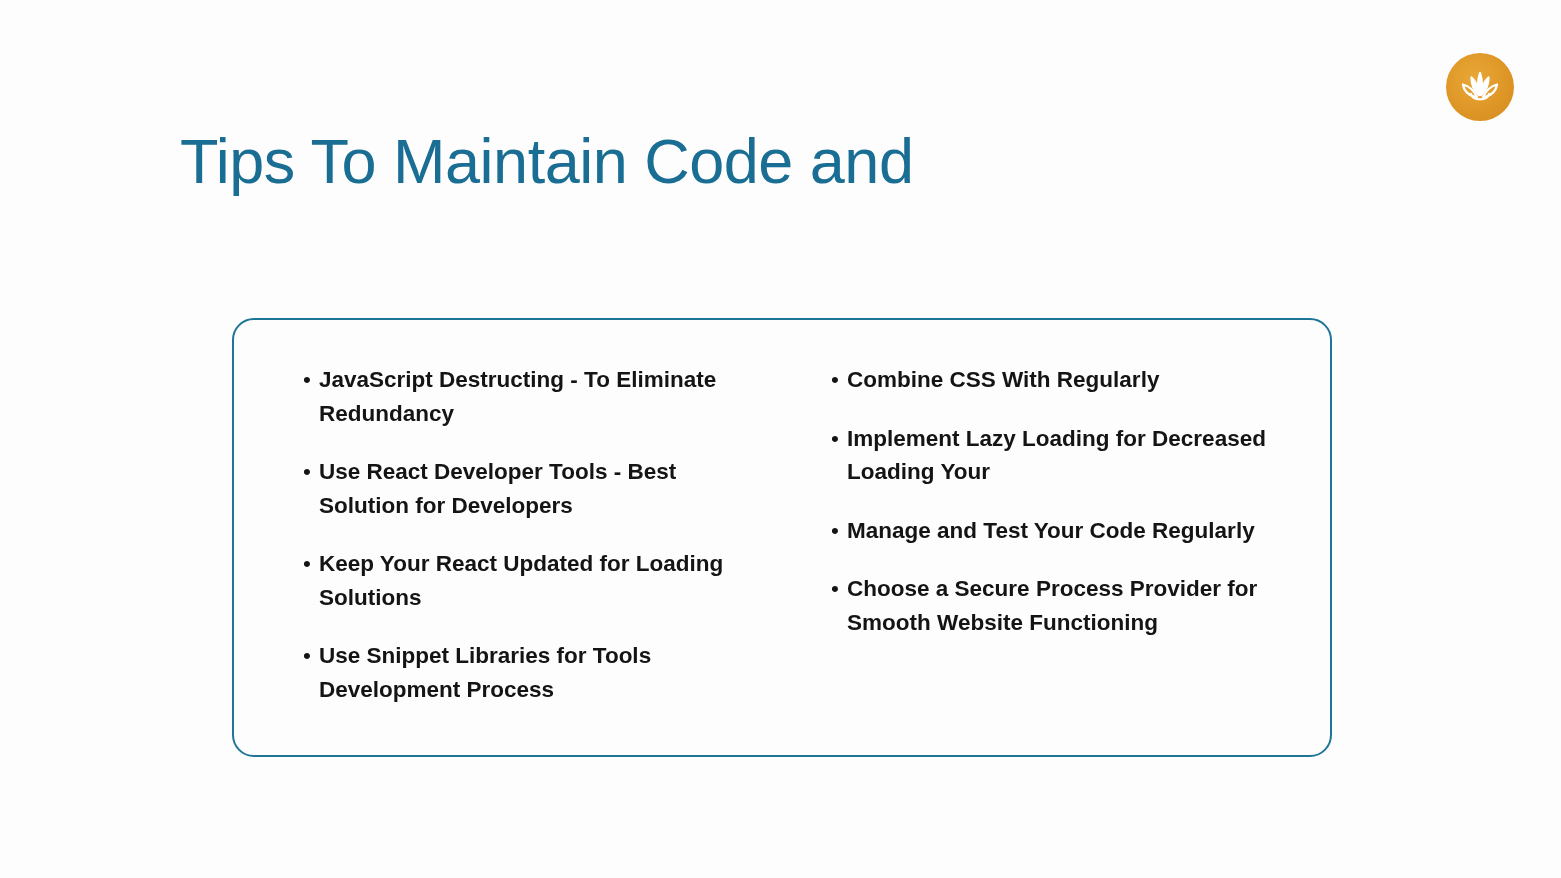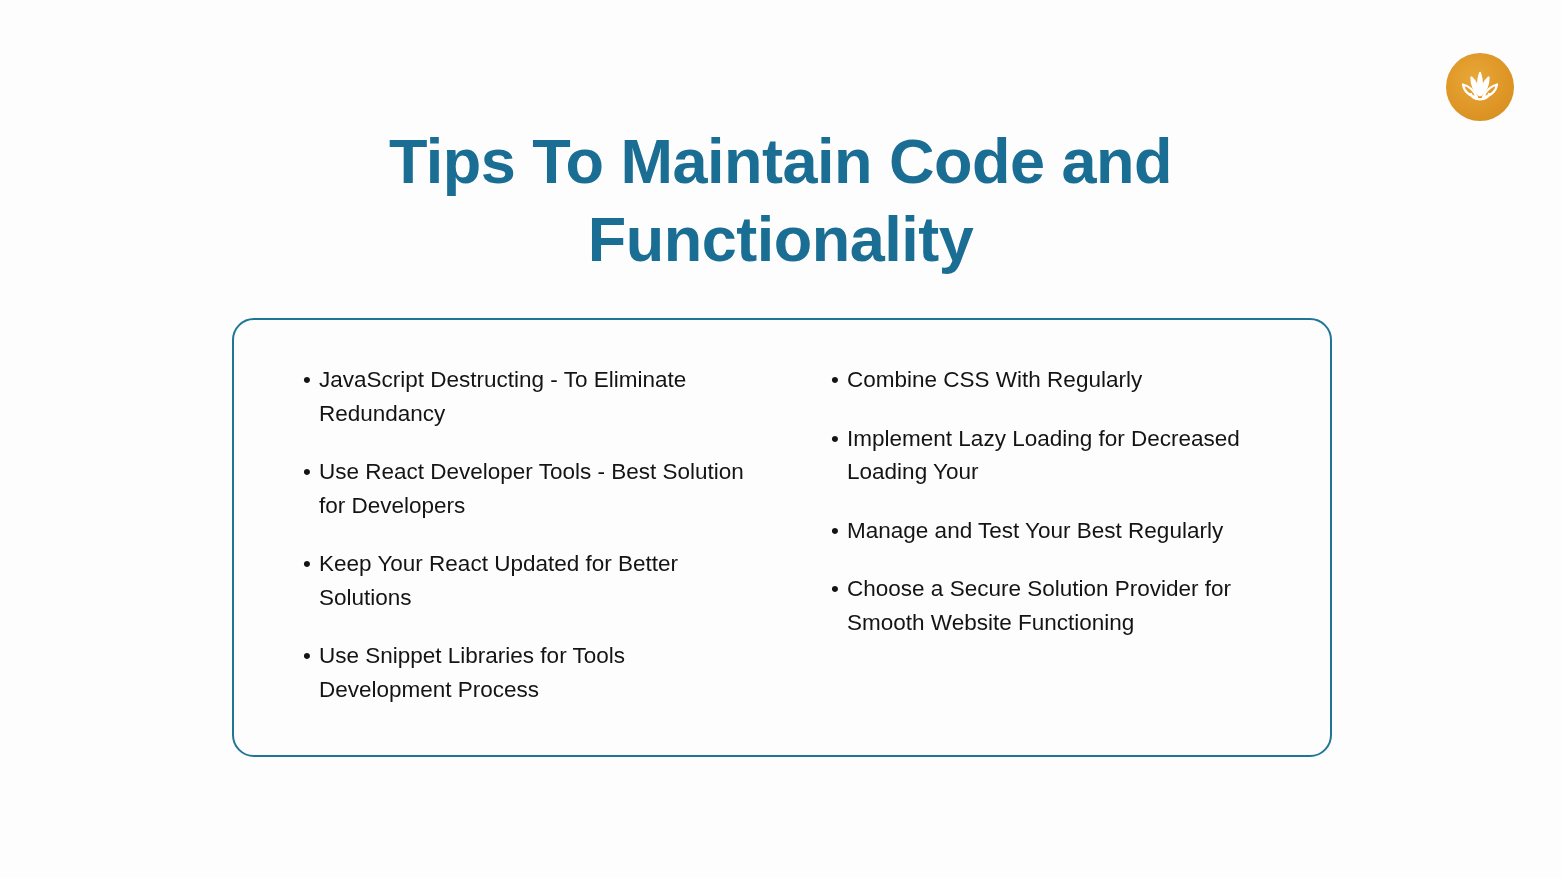--- a/index.html
+++ b/index.html
@@ -34,24 +34,23 @@
     height: 50px;
     display: block;
   }
 
   
   #page-title {
     position: absolute;
     left: 0;
     right: 0;
     top: 80px;
-    text-align: center;
     color: #1a6e94;
     font-size: 63px;
-    font-weight: bold;
+    font-weight: normal;
     line-height: 78px;
     letter-spacing: -0.5px;
     padding: 0 180px;
   }
   #page-title .title-line {
     display: block;
     white-space: nowrap;
   }
 
   
@@ -99,20 +98,21 @@
   }
   .bullet-dot {
     flex: 0 0 auto;
     width: 16px;
     font-size: 22.5px;
     line-height: 33.5px;
     color: #141414;
   }
   .bullet-text {
     flex: 1 1 auto;
+    font-weight: bold;
   }
 </style>
 </head>
 <body>
 
 <div id="brand-logo">
   <svg viewBox="0 0 100 100" aria-hidden="true">
     <g fill="none" stroke="#ffffff" stroke-width="4.5" stroke-linejoin="round" stroke-linecap="round">
 
       <path d="M50 22 C 45 38, 44 52, 50 66 C 56 52, 55 38, 50 22 Z" fill="#ffffff"></path>
@@ -125,58 +125,57 @@
 
       <path d="M84 45 C 82 58, 72 68, 56 70 C 62 58, 72 48, 84 45 Z"></path>
 
       <path d="M32 64 C 35 78, 65 78, 68 64"></path>
     </g>
   </svg>
 </div>
 
 <h1 id="page-title">
   <span class="title-line">Tips To Maintain Code and</span>
-  <span class="title-line">Functionality</span>
 </h1>
 
 <section id="tips-card">
   <div class="card-columns">
 
     <div class="bullet-column left">
       <div class="bullet-item">
         <span class="bullet-dot">•</span>
         <span class="bullet-text">JavaScript Destructing - To Eliminate Redundancy</span>
       </div>
       <div class="bullet-item">
         <span class="bullet-dot">•</span>
         <span class="bullet-text">Use React Developer Tools -  Best Solution for Developers</span>
       </div>
       <div class="bullet-item">
         <span class="bullet-dot">•</span>
-        <span class="bullet-text">Keep Your React Updated for Better Solutions</span>
+        <span class="bullet-text">Keep Your React Updated for Loading Solutions</span>
       </div>
       <div class="bullet-item">
         <span class="bullet-dot">•</span>
         <span class="bullet-text">Use Snippet Libraries for Tools Development Process</span>
       </div>
     </div>
 
     <div class="bullet-column right">
       <div class="bullet-item">
         <span class="bullet-dot">•</span>
         <span class="bullet-text">Combine CSS With Regularly</span>
       </div>
       <div class="bullet-item">
         <span class="bullet-dot">•</span>
         <span class="bullet-text">Implement Lazy Loading for Decreased Loading Your</span>
       </div>
       <div class="bullet-item">
         <span class="bullet-dot">•</span>
-        <span class="bullet-text">Manage and Test Your Best Regularly</span>
+        <span class="bullet-text">Manage and Test Your Code Regularly</span>
       </div>
       <div class="bullet-item">
         <span class="bullet-dot">•</span>
-        <span class="bullet-text">Choose a Secure Solution Provider for Smooth Website Functioning</span>
+        <span class="bullet-text">Choose a Secure Process Provider for Smooth Website Functioning</span>
       </div>
     </div>
 
   </div>
 </section>
 
 </body></html>

